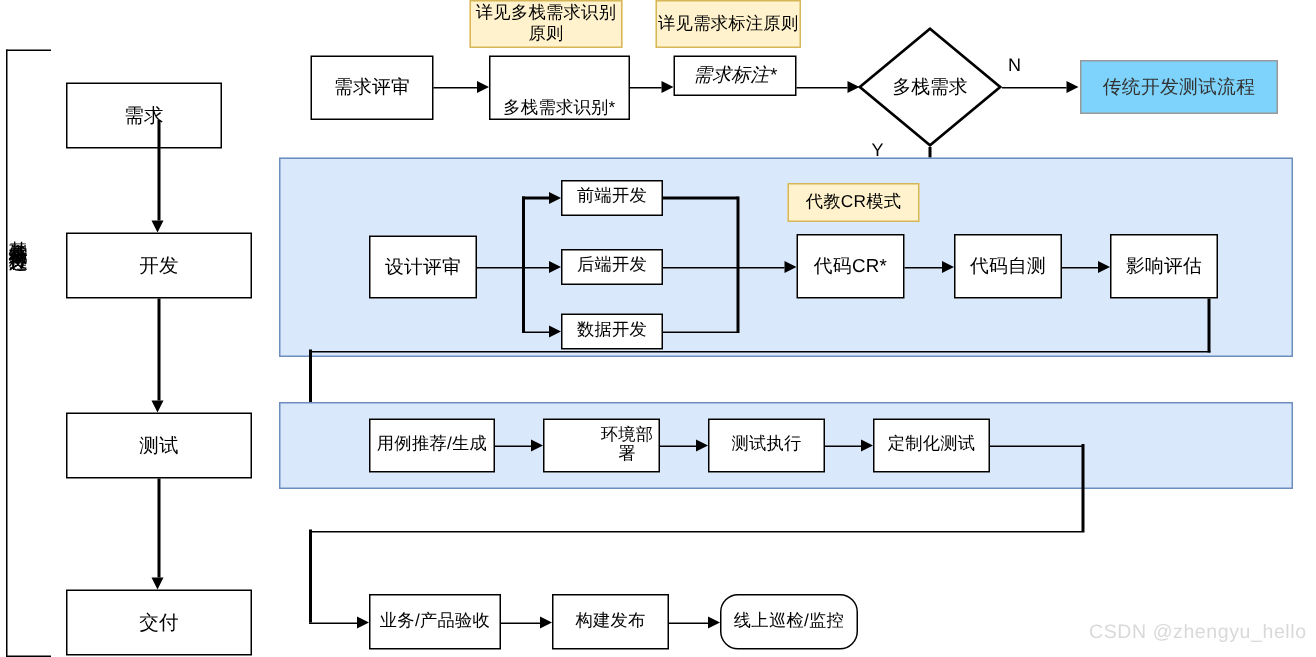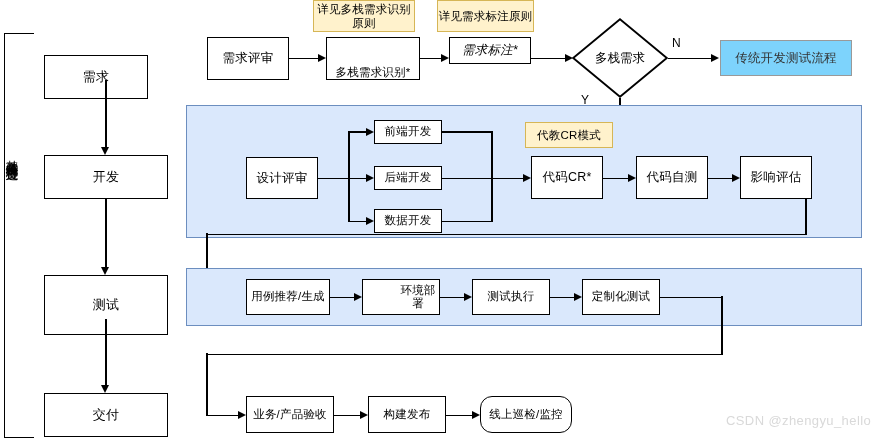--- a/index.html
+++ b/index.html
@@ -43,21 +43,21 @@
 
   <div class="brk" style="left:4px;top:33px;width:30px;height:405px;"></div>
   <div class="vlabel" style="left:0px;top:150px;width:18px;">基础多栈需求交付过程</div>
 
   <div class="node lvl" style="left:44px;top:40px;width:104px;height:44px;margin-top:15px;">
     <span>需求</span>
   </div>
   <div class="node lvl" style="left:44px;top:155px;width:124px;height:44px;">
     <span>开发</span>
   </div>
-  <div class="node lvl" style="left:44px;top:275px;width:124px;height:60px;align-items:center;">
+  <div class="node lvl" style="left:44px;top:275px;width:124px;height:44px;align-items:center;">
     <span>测试</span>
   </div>
   <div class="node lvl" style="left:44px;top:393px;width:124px;height:44px;">
     <span>交付</span>
   </div>
 
   <div class="ln lnv" style="left:105px;top:80px;height:67px;"></div>
   <div class="arw d" style="left:101px;top:147px;"></div>
 
   <div class="ln lnv" style="left:105px;top:199px;height:68px;"></div>

